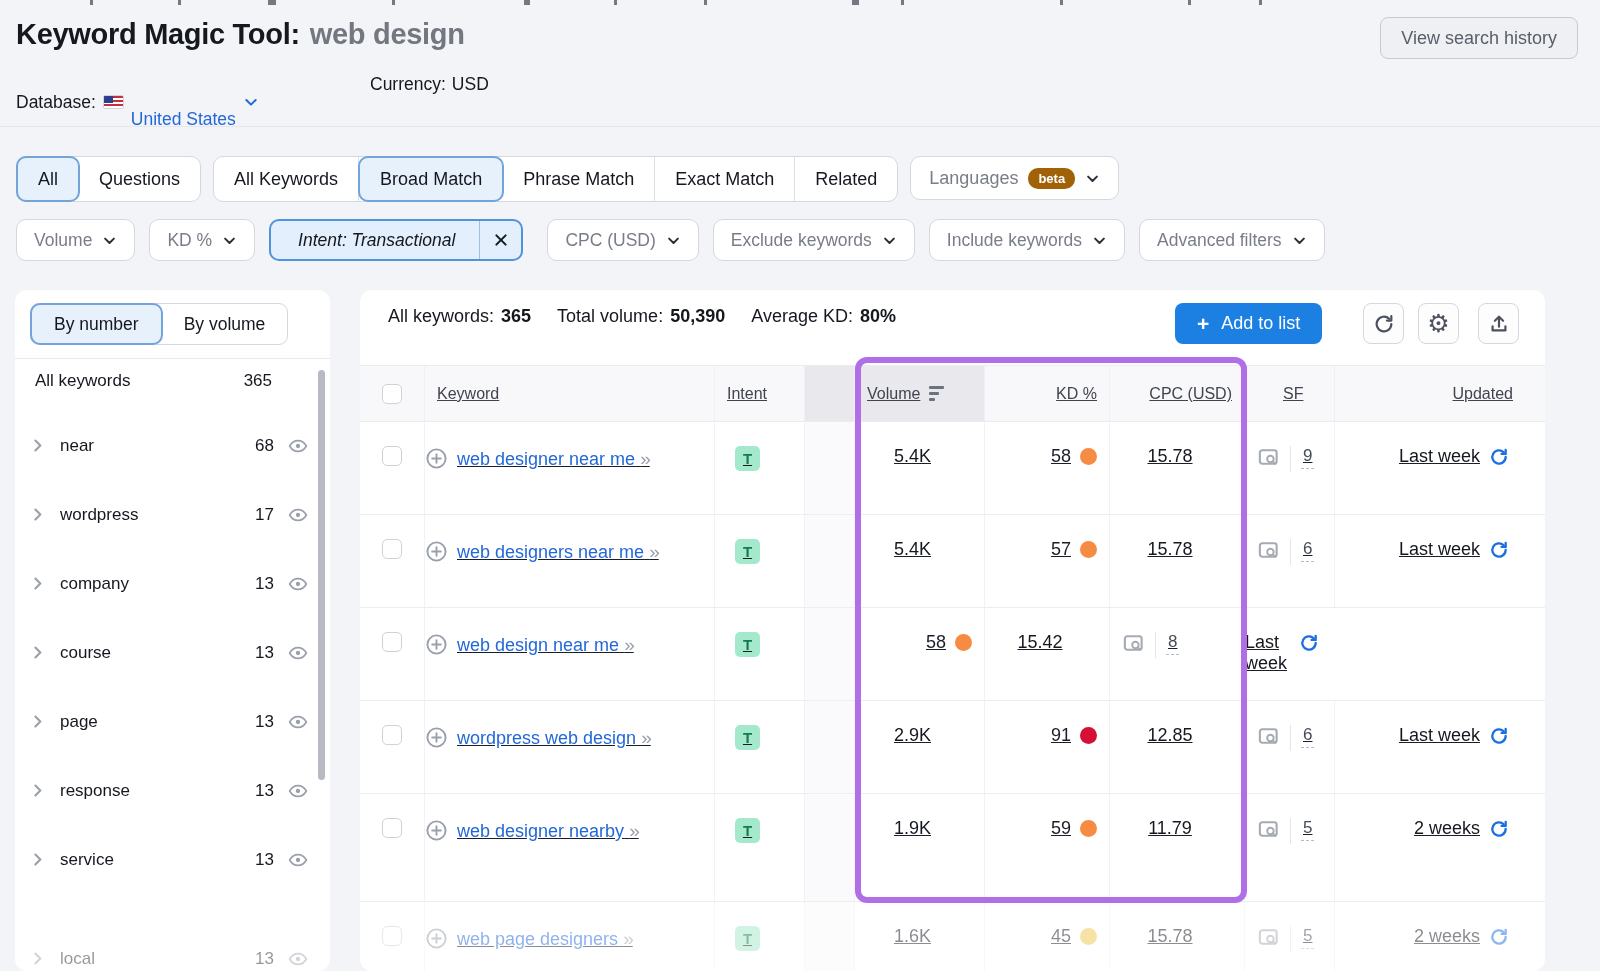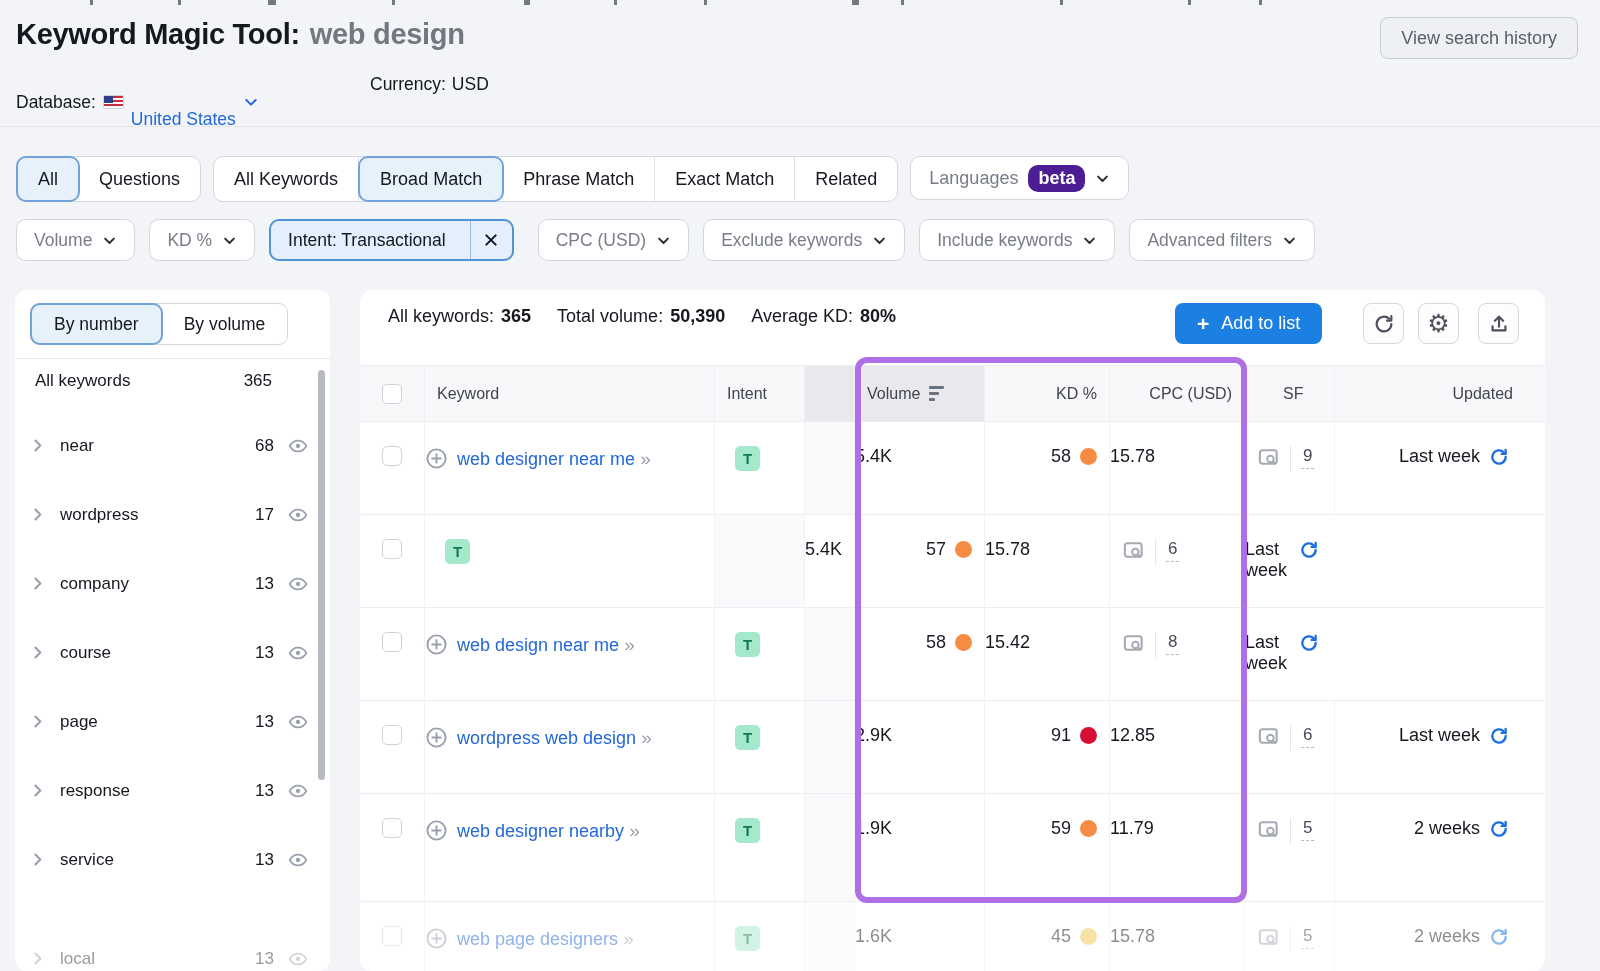--- a/index.html
+++ b/index.html
@@ -30,28 +30,28 @@
 
   
   .tabs-row { position:absolute; left:16px; top:156px; display:flex; gap:12px; }
   .tab-group { display:flex; background:#fff; border:1px solid #d4d7de; border-radius:10px; overflow:visible; }
   .tab { height:44px; display:flex; align-items:center; padding:0 20px; font-size:18px; color:#15181f;
     border-right:1px solid #dcdfe5; cursor:pointer; white-space:nowrap; background:transparent; }
   .tab:last-child { border-right:none; }
   .tab.sel { background:#e7f1fc; border:2px solid #72a3da; border-radius:10px; margin:-1px; height:46px; z-index:2; }
   .drop { height:44px; display:flex; align-items:center; gap:10px; padding:0 18px; background:#fff;
     border:1px solid #d4d7de; border-radius:10px; font-size:18px; color:#787d88; cursor:pointer; white-space:nowrap; }
-  .beta-badge { background:#4c1d95; color:#fff; font-size:18px; font-weight:bold; padding:3px 10px; border-radius:10px; }
+  .beta-badge { background:#a16207; color:#fff; font-size:13px; font-weight:bold; padding:3px 10px; border-radius:10px; }
 
   
   .filters-row { position:absolute; left:16px; top:219px; display:flex; gap:14px; }
   .chip { height:42px; display:flex; align-items:center; gap:10px; padding:0 17px; background:#fff;
     border:1px solid #d4d7de; border-radius:10px; font-size:17.5px; color:#787d88; cursor:pointer; white-space:nowrap; }
   .chip.active { background:#e3effc; border:2px solid #4f93d8; color:#15181f; padding:0; }
-  .chip.active .chip-txt { padding:0 14px 0 17px; }
+  .chip.active .chip-txt { padding:0 14px 0 27px;font-style:italic; }
   .chip.active .chip-x { display:flex; align-items:center; justify-content:center; width:42px; height:38px;
     border-left:1px solid #9cc0e4; cursor:pointer; }
   .filters-row .gap-lg { margin-left:10px; }
 
   
   .card { position:absolute; background:#fff; border-radius:12px; }
   #sidebar-card { left:15px; top:290px; width:315px; height:681px; }
   #main-card { left:360px; top:290px; width:1185px; height:681px; }
 
   
@@ -77,42 +77,42 @@
   .add-list-btn { position:absolute; left:815px; top:13px; height:41px; padding:0 22px; background:#1c80e3; color:#fff;
     border:none; border-radius:8px; font-size:18px; font-family:inherit; display:flex; align-items:center; gap:12px; cursor:pointer; }
   .add-list-btn .plus { font-size:21px; font-weight:bold; }
   .icon-btn { position:absolute; top:13px; width:41px; height:41px; background:#fdfdfe; border:1px solid #d4d7de;
     border-radius:8px; display:flex; align-items:center; justify-content:center; color:#4c515d; cursor:pointer; }
   #btn-refresh { left:1003px; } #btn-settings { left:1058px; } #btn-export { left:1118px; }
   #btn-settings .gear-glyph { font-size:25px; line-height:1; }
 
   
   .tbl { position:absolute; left:0; top:75px; width:1185px; }
-  .trow { display:grid; grid-template-columns:65px 290px 90px 50px 130px 125px 135px 90px 190px; }
+  .trow { display:grid; grid-template-columns:65px 290px 90px 50px 130px 125px 135px 90px 190px;text-decoration:underline; }
   .thead { height:57px; background:#f8f8fa; border-top:1px solid #ececf0; border-bottom:1px solid #ececf0;
     font-size:16px; color:#3f4450; }
   .thead > div { display:flex; align-items:center; padding:0 12px; border-right:1px solid #eff0f3; }
   .thead > div:last-child { border-right:none; }
   .th-gray { background:#e9e9ed; }
   .th-right { justify-content:flex-end; }
   .tbody-row { border-bottom:1px solid #edeef2; }
   .tbody-row > div { padding-top:24px; border-right:1px solid #f1f2f5; }
   .tbody-row > div:last-child { border-right:none; }
   .row-h { height:93px; } .row-h5 { height:108px; } .row-partial { height:93px; opacity:.5; }
   .cell-check { display:flex; justify-content:center; }
   .checkbox { width:20px; height:20px; border:1px solid #ced2da; border-radius:5px; background:#fff; cursor:pointer; }
   .cell-kw { display:flex; gap:9px; padding-right:14px; font-size:18px; line-height:25px; }
   .plus-circle { color:#9aa0ab; flex:0 0 auto; margin-top:1px; display:flex; cursor:pointer; }
   .kw-link { color:#2368d8; cursor:pointer; }
   .kw-more { color:#9aa0ab; font-size:19px; letter-spacing:-1px; cursor:pointer; }
   .cell-intent { padding-left:20px; }
   .intent-badge { width:25px; height:25px; background:#a4e9cb; color:#157a52; font-size:15px; font-weight:bold;
     border-radius:5px; display:flex; align-items:center; justify-content:center; }
   .cell-empty { background:#fafafc; }
-  .cell-num { display:flex; justify-content:flex-start; padding-right:14px; font-size:18px; color:#15181f; }
+  .cell-num { display:flex; justify-content:center; padding-right:14px; font-size:18px; color:#15181f; }
   .cell-kd { display:flex; justify-content:flex-end; align-items:flex-start; gap:9px; padding-right:12px; font-size:18px; }
   .kd-dot { width:17px; height:17px; border-radius:50%; margin-top:2px; }
   .cell-sf { display:flex; align-items:flex-start; gap:0; padding-left:12px; }
   .serp-icon { color:#a6aab3; display:flex; cursor:pointer; }
   .sf-sep { width:1px; height:26px; background:#e3e5ea; margin:0 10px; }
   .sf-num { font-size:17px; color:#454b57; border-bottom:1px dashed #b6bac4; padding:0 2px 2px; cursor:pointer; }
   .cell-upd { display:flex; justify-content:flex-end; align-items:flex-start; gap:9px; padding-right:16px; font-size:18px; color:#15181f; }
   .upd-refresh { color:#1b6fe0; display:flex; margin-top:1px; cursor:pointer; }
 
   .sort-icon { display:flex; flex-direction:column; gap:3px; margin-left:9px; }
@@ -503,20 +503,29 @@
                 <path d="M20 3.5v4.8h-4.8" fill="none" stroke="currentColor" stroke-width="2.8" stroke-linecap="round" stroke-linejoin="round"></path>
               </svg>
             </span>
         </div>
       </div>
 
       <div class="trow tbody-row row-h">
         <div class="cell-check">
             <span class="checkbox"></span>
           </div>
+        <div class="cell-kw">
+          <span class="plus-circle">
+              <svg width="23" height="23" viewBox="0 0 24 24">
+                <circle cx="12" cy="12" r="9.5" fill="none" stroke="currentColor" stroke-width="2"></circle>
+                <path d="M12 7.5v9M7.5 12h9" stroke="currentColor" stroke-width="2" stroke-linecap="round"></path>
+              </svg>
+            </span>
+          <span><a class="kw-link">web designers near me</a> <span class="kw-more">»</span></span>
+        </div>
         <div class="cell-intent">
             <span class="intent-badge">T</span>
           </div>
         <div class="cell-empty"></div>
         <div class="cell-num">
             <span>5.4K</span>
           </div>
         <div class="cell-kd">
             <span>57</span>
             <span class="kd-dot" style="background: rgb(246, 139, 67);"></span>

